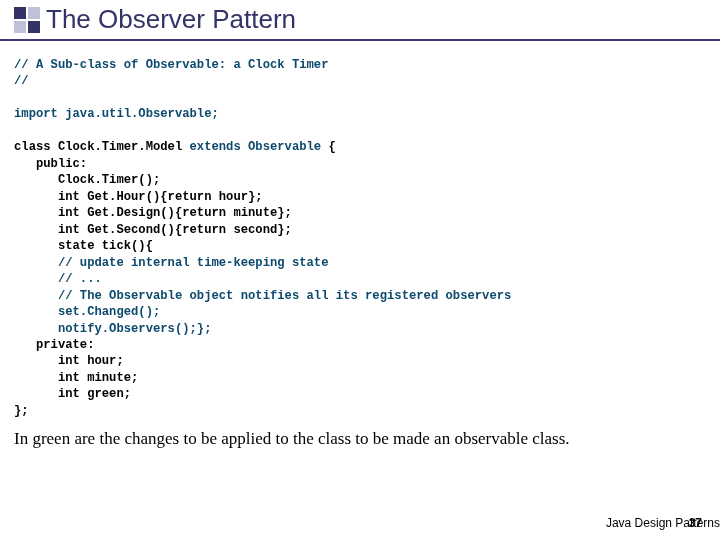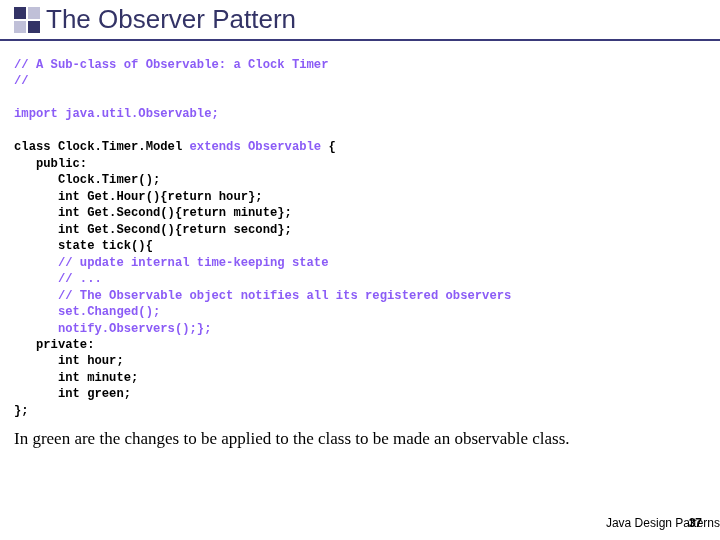--- a/index.html
+++ b/index.html
@@ -64,21 +64,21 @@
   }
   .code-block {
     font-family: "Courier New", monospace;
     font-size: 12.2px;
     font-weight: bold;
     line-height: 1.35;
     white-space: pre;
     margin: 16px 14px 8px 14px;
     color: #000;
   }
-  .kw { color: #8b5cf6; }
+  .kw { color: #0c4a6e; }
   .caption {
     font-family: "Times New Roman", serif;
     font-size: 17px;
     margin: 10px 14px 0 14px;
   }
   .footer {
     position: absolute;
     bottom: 10px;
     left: 0;
     width: 100%;
@@ -110,21 +110,21 @@
 
 <div class="code-block"><span class="kw">// A Sub-class of Observable: a Clock Timer</span>
 <span class="kw">//</span>
 
 <span class="kw">import java.util.Observable;</span>
 
 <span>class Clock.Timer.Model </span><span class="kw">extends Observable</span><span> {</span>
 <span>   public:</span>
 <span>      Clock.Timer();</span>
 <span>      int Get.Hour(){return hour};</span>
-<span>      int Get.Second(){return minute};</span>
+<span>      int Get.Design(){return minute};</span>
 <span>      int Get.Second(){return second};</span>
 <span>      state tick(){</span>
 <span class="kw">      // update internal time-keeping state</span>
 <span class="kw">      // ...</span>
 <span class="kw">      // The Observable object notifies all its registered observers</span>
 <span class="kw">      set.Changed();</span>
 <span class="kw">      notify.Observers();};</span>
 <span>   private:</span>
 <span>      int hour;</span>
 <span>      int minute;</span>

